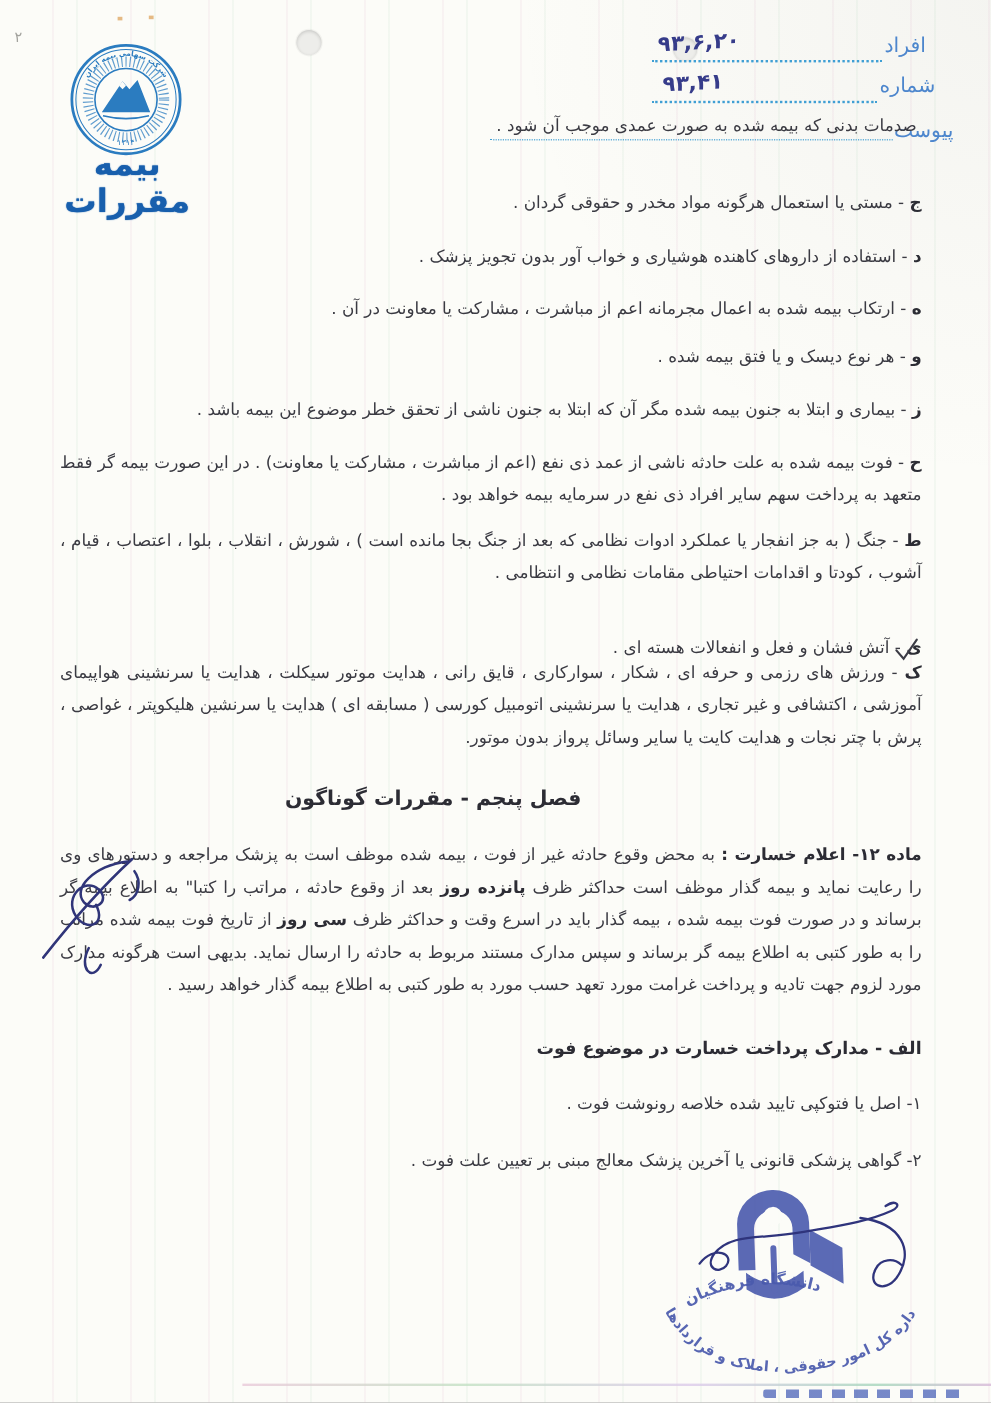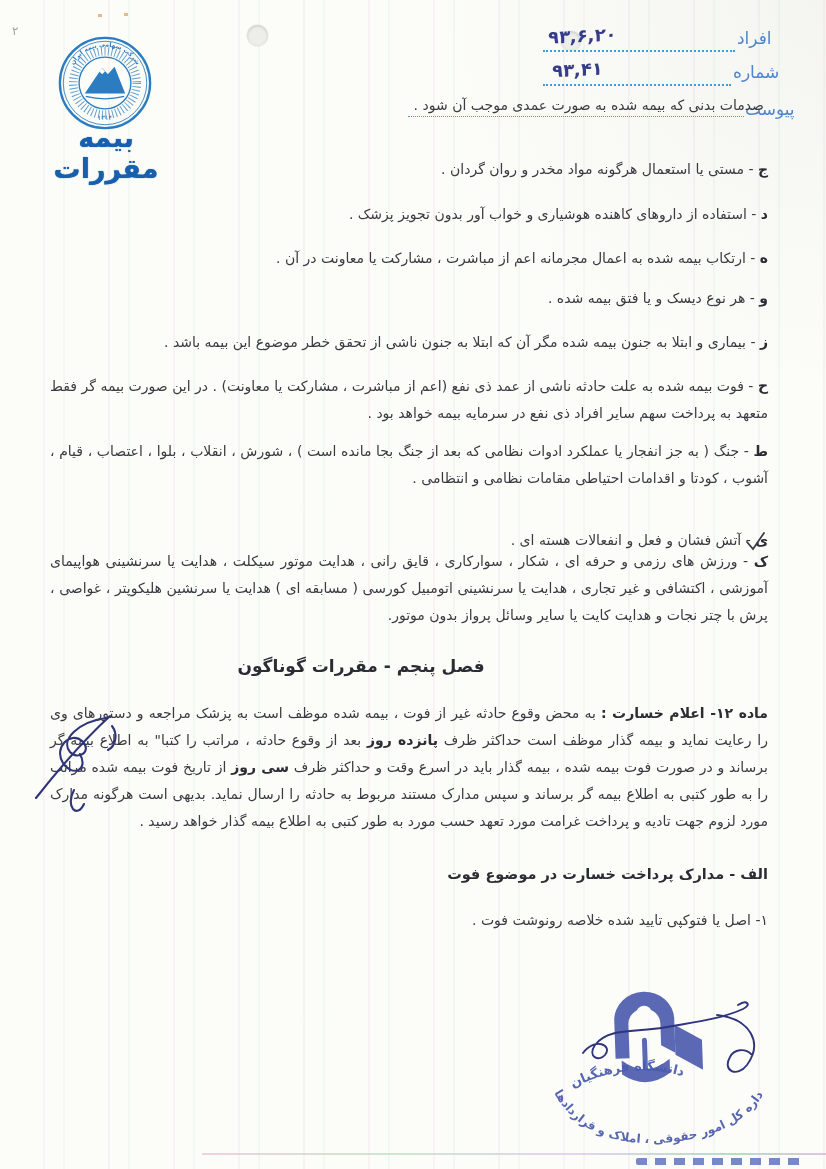--- a/index.html
+++ b/index.html
@@ -73,21 +73,21 @@
   <div class="hlabel" style="left:733px;top:62px;">شماره</div>
   <div class="dots" style="left:543px;top:84px;width:188px;"></div>
   <div class="handw" style="left:552px;top:59px;">۹۳,۴۱</div>
 
   <div class="hlabel" style="left:745px;top:99px;">پیوست</div>
   <div class="dots" style="left:408px;top:116px;width:336px;border-bottom-width:1.6px;"></div>
 
   <div class="line" style="top:97px;right:62px;">صدمات بدنی که بیمه شده به صورت عمدی موجب آن شود .</div>
 
   <div class="line" style="top:161px;">
-    <b>ج</b> <span>- مستی یا استعمال هرگونه مواد مخدر و روان گردان .</span>
+    <b>ج</b> <span>- مستی یا استعمال هرگونه مواد مخدر و حقوقی گردان .</span>
   </div>
   <div class="line" style="top:206px;">
     <b>د</b> <span>- استفاده از داروهای کاهنده هوشیاری و خواب آور بدون تجویز پزشک .</span>
   </div>
   <div class="line" style="top:250px;">
     <b>ه</b> <span>- ارتکاب بیمه شده به اعمال مجرمانه اعم از مباشرت ، مشارکت یا معاونت در آن .</span>
   </div>
   <div class="line" style="top:290px;margin-left:36px;">
     <b>و</b> <span>- هر نوع دیسک و یا فتق بیمه شده .</span>
   </div>
@@ -114,20 +114,21 @@
 
   <div class="h-chap" style="top:656px;">فصل پنجم  - مقررات گوناگون</div>
 
   <p class="para" style="top:700px;">
     <b>ماده ۱۲- اعلام خسارت :</b><span> به محض وقوع حادثه غیر از فوت ، بیمه شده موظف است به پزشک مراجعه و دستورهای وی را رعایت نماید و بیمه گذار موظف است حداکثر ظرف </span><b>پانزده روز</b><span> بعد از وقوع حادثه ، مراتب را کتبا" به اطلاع بیمه گر برساند و در صورت فوت بیمه شده ، بیمه گذار باید در اسرع وقت و حداکثر ظرف </span><b>سی روز</b><span> از تاریخ فوت بیمه شده مراتب را به طور کتبی به اطلاع بیمه گر برساند و سپس مدارک مستند مربوط به حادثه را ارسال نماید. بدیهی است هرگونه مدارک مورد لزوم جهت تادیه و پرداخت غرامت مورد تعهد حسب مورد به طور کتبی به اطلاع بیمه گذار خواهد رسید .</span>
   </p>
 
   <div class="h-sec" style="top:866px;">الف -  مدارک پرداخت خسارت در موضوع فوت</div>
 
   <div class="line" style="top:912px;">۱- اصل یا فتوکپی تایید شده خلاصه رونوشت فوت .</div>
+  <div class="line" style="top:960px;">۲- گواهی پزشکی قانونی یا آخرین پزشک معالج مبنی بر تعیین علت فوت .</div>
 
   <svg class="abs" style="left:20px;top:698px;" width="115" height="135" viewBox="0 0 115 135">
     <g fill="none" stroke="#303579" stroke-width="2.1" stroke-linecap="round">
       <path d="M86,20 C58,24 40,42 50,54 C58,63 73,53 62,43 C51,33 33,49 43,65 C52,79 69,73 60,56"></path>
       <path d="M16,100 C38,72 66,40 90,18"></path>
       <path d="M54,92 C45,109 57,121 64,106"></path>
       <path d="M92,28 C98,36 96,48 88,52"></path>
     </g>
   </svg>
 

